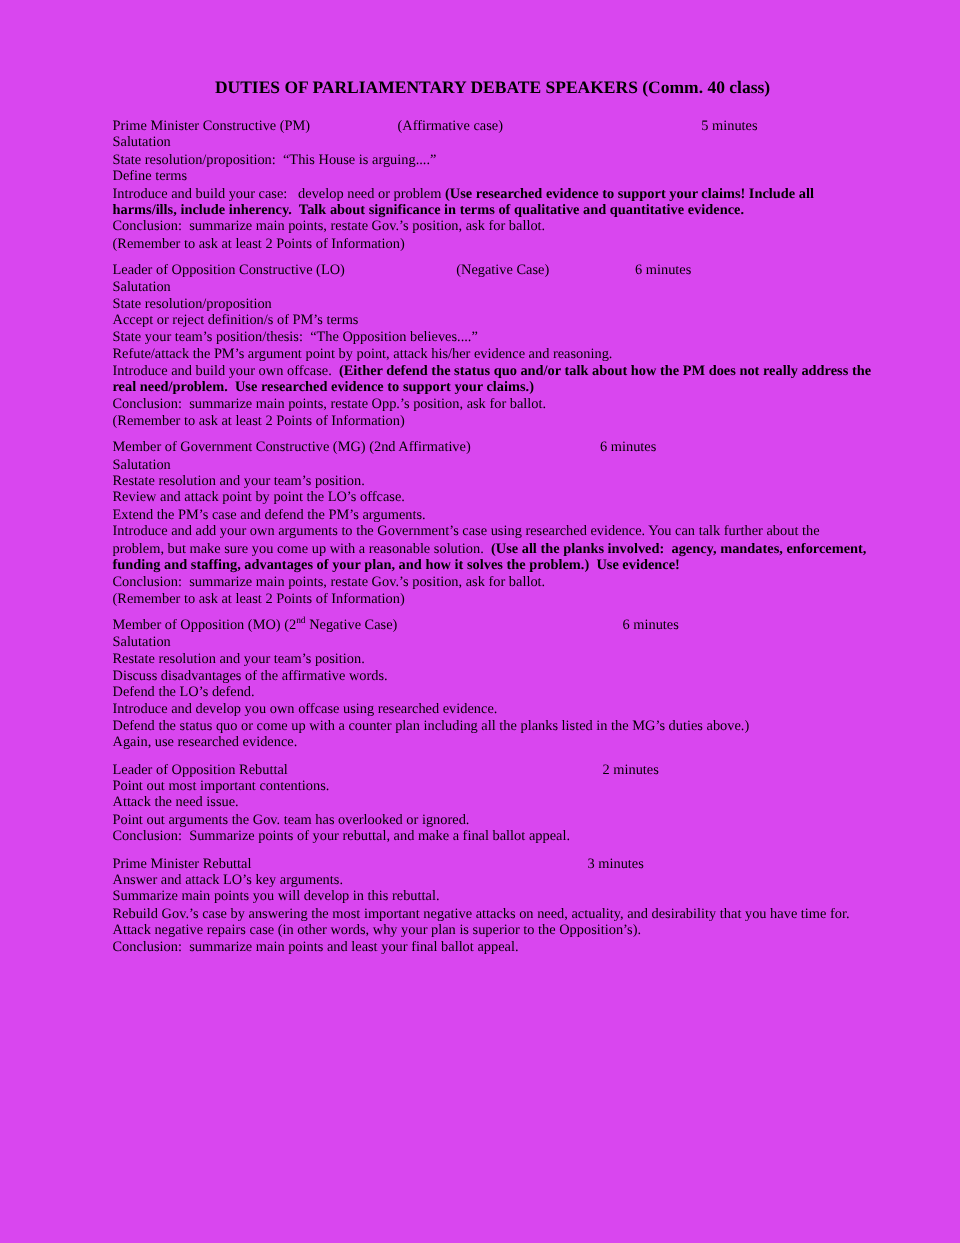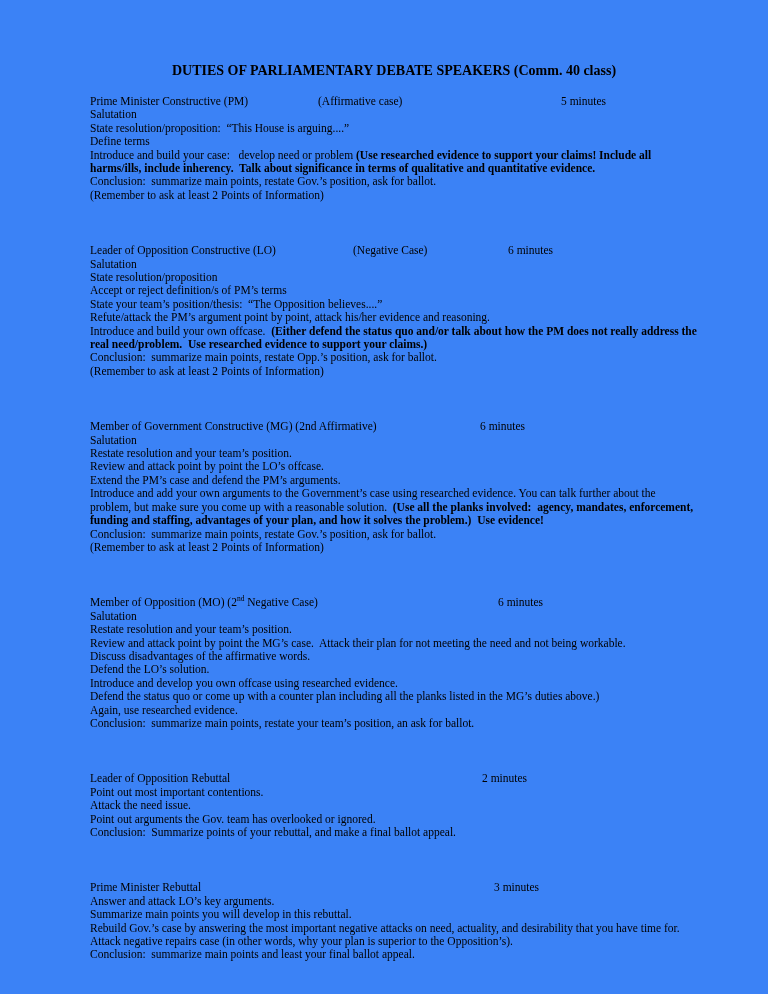--- a/index.html
+++ b/index.html
@@ -3,58 +3,58 @@
 <meta charset="utf-8">
 <style>
   html, body { margin: 0; padding: 0; }
   body {
     width: 768px; height: 994px;
     background: #ffffff;
   }
   .page {
     position: relative;
     width: 768px; height: 994px;
-    background: #3b82f6;
+    background: #d946ef;
     color: #000000;
     font-family: "Liberation Serif", "DejaVu Serif", serif;
     font-size: 11.5px;
     line-height: 13.4px;
     overflow: hidden;
   }
   .content {
     position: absolute;
     left: 90px; top: 62px;
     width: 608px;
   }
   .title {
     font-weight: bold;
     font-size: 14px;
     line-height: 18px;
     text-align: center;
     white-space: nowrap;
     margin-bottom: 15px;
   }
-  .section { margin-top: 42px; }
+  .section { margin-top: 8px; }
   .sec-0 { margin-top: 0; }
   .heading {
     position: relative;
     font-weight: normal;
     white-space: nowrap;
     height: 13.4px;
   }
   .hpart-0 { position: absolute; left: 0; }
   .minutes { position: absolute; }
   .sec-0 .hpart-1 { position: absolute; left: 228px; }
   .sec-0 .minutes { left: 455px; margin-left: 16px; }
-  .sec-1 .hpart-1 { position: absolute; left: 263px; }
+  .sec-1 .hpart-1 { position: absolute; left: 275px; }
   .sec-1 .minutes { left: 418px; }
   .sec-2 .minutes { left: 390px; }
   .sec-3 .minutes { left: 408px; }
   .sec-4 .minutes { left: 392px; }
-  .sec-5 .minutes { left: 404px; }
+  .sec-5 .minutes { left: 380px; }
   .line { white-space: pre; }
   .line.wrap { white-space: pre-wrap; }
   .b { font-weight: bold; }
   sup { font-size: 7.5px; line-height: 0; vertical-align: super; }
 </style>
 </head>
 <body>
 
 <div class="page">
   <div class="content">
@@ -101,27 +101,25 @@
           <div class="line"><span>Conclusion:  summarize main points, restate Gov.’s position, ask for ballot.</span></div>
           <div class="line"><span>(Remember to ask at least 2 Points of Information)</span></div>
         </div>
         <div class="section sec-3">
           <div class="heading">
             <span class="hpart hpart-0"><span>Member of Opposition (MO) (2</span><sup>nd</sup><span> Negative Case)</span></span>
             <span class="minutes">6 minutes</span>
           </div>
           <div class="line"><span>Salutation</span></div>
           <div class="line"><span>Restate resolution and your team’s position.</span></div>
-          <div class="line"><span>Review and attack point by point the MG’s case.  Attack their plan for not meeting the need and not being workable.</span></div>
           <div class="line"><span>Discuss disadvantages of the affirmative words.</span></div>
-          <div class="line"><span>Defend the LO’s solution.</span></div>
+          <div class="line"><span>Defend the LO’s defend.</span></div>
           <div class="line"><span>Introduce and develop you own offcase using researched evidence.</span></div>
           <div class="line"><span>Defend the status quo or come up with a counter plan including all the planks listed in the MG’s duties above.)</span></div>
           <div class="line"><span>Again, use researched evidence.</span></div>
-          <div class="line"><span>Conclusion:  summarize main points, restate your team’s position, an ask for ballot.</span></div>
         </div>
         <div class="section sec-4">
           <div class="heading">
             <span class="hpart hpart-0"><span>Leader of Opposition Rebuttal</span></span>
             <span class="minutes">2 minutes</span>
           </div>
           <div class="line"><span>Point out most important contentions.</span></div>
           <div class="line"><span>Attack the need issue.</span></div>
           <div class="line"><span>Point out arguments the Gov. team has overlooked or ignored.</span></div>
           <div class="line"><span>Conclusion:  Summarize points of your rebuttal, and make a final ballot appeal.</span></div>

